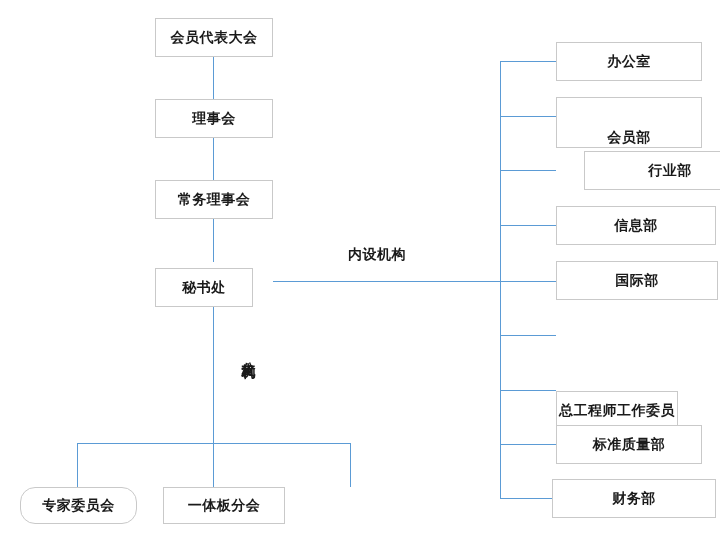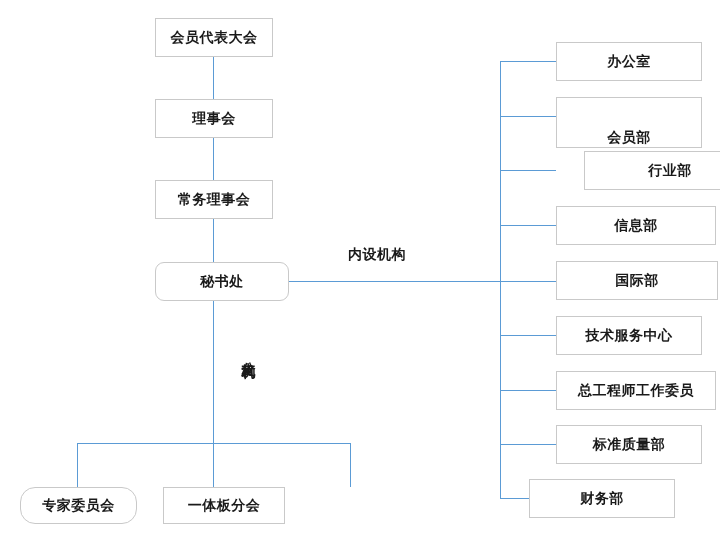--- a/index.html
+++ b/index.html
@@ -74,21 +74,21 @@
 
   <div class="node" style="left:155px; top:18px; width:118px; height:39px;">
     <span>会员代表大会</span>
   </div>
   <div class="node" style="left:155px; top:99px; width:118px; height:39px;text-align:right;">
     <span>理事会</span>
   </div>
   <div class="node" style="left:155px; top:180px; width:118px; height:39px;align-items:center;">
     <span>常务理事会</span>
   </div>
-  <div class="node" style="left:155px; top:262px; width:134px; height:39px;border-radius:9px;">
+  <div class="node" style="left:155px; top:268px; width:98px; height:39px;">
     <span>秘书处</span>
   </div>
 
   <div class="free-label" style="left:348px; top:246px;">内设机构</div>
   <div class="free-label vertical" style="left:242px; top:351px;">分支机构</div>
 
   <div class="conn conn-h" style="left:500px; top:61px; width:56px;"></div>
   <div class="node" style="left:556px; top:42px; width:146px; height:39px;">
     <span>办公室</span>
   </div>
@@ -107,36 +107,33 @@
   <div class="node" style="left:556px; top:206px; width:160px; height:39px;">
     <span>信息部</span>
   </div>
 
   <div class="conn conn-h" style="left:500px; top:281px; width:56px;"></div>
   <div class="node" style="left:556px; top:261px; width:162px; height:39px;">
     <span>国际部</span>
   </div>
 
   <div class="conn conn-h" style="left:500px; top:335px; width:56px;"></div>
-  <div class="node" style="left:556px; top:316px; width:146px; height:39px;">
-    <span>技术服务中心</span>
-  </div>
 
   <div class="conn conn-h" style="left:500px; top:390px; width:56px;"></div>
-  <div class="node" style="left:556px; top:371px; width:160px; height:39px;">
+  <div class="node" style="left:556px; top:391px; width:122px; height:39px;">
     <span>总工程师工作委员</span>
   </div>
 
   <div class="conn conn-h" style="left:500px; top:444px; width:56px;"></div>
   <div class="node" style="left:556px; top:425px; width:146px; height:39px;">
     <span>标准质量部</span>
   </div>
 
   <div class="conn conn-h" style="left:500px; top:498px; width:56px;"></div>
-  <div class="node" style="left:529px; top:479px; width:146px; height:39px;">
+  <div class="node" style="left:552px; top:479px; width:164px; height:39px;">
     <span>财务部</span>
   </div>
 
   <div class="node" style="left:20px; top:487px; width:117px; height:37px;border-radius:15px;">
     <span>专家委员会</span>
   </div>
   <div class="node" style="left:163px; top:487px; width:122px; height:37px;">
     <span>一体板分会</span>
   </div>
 

